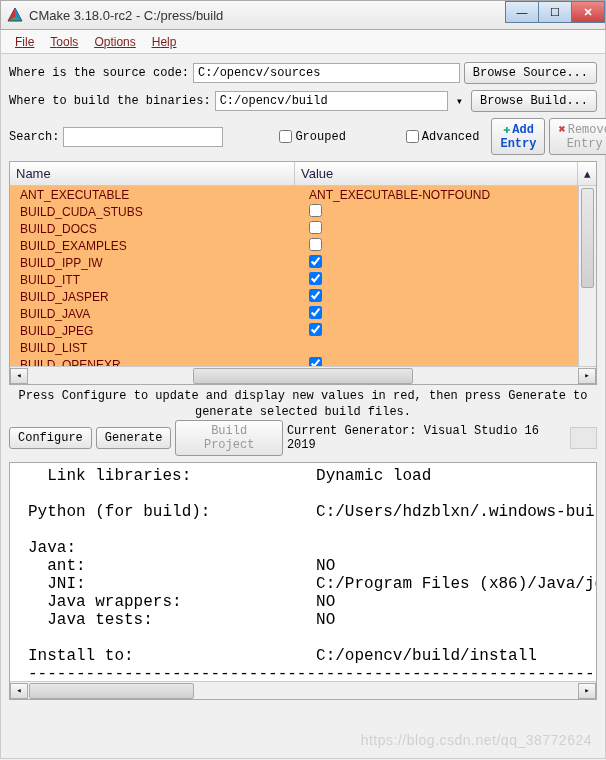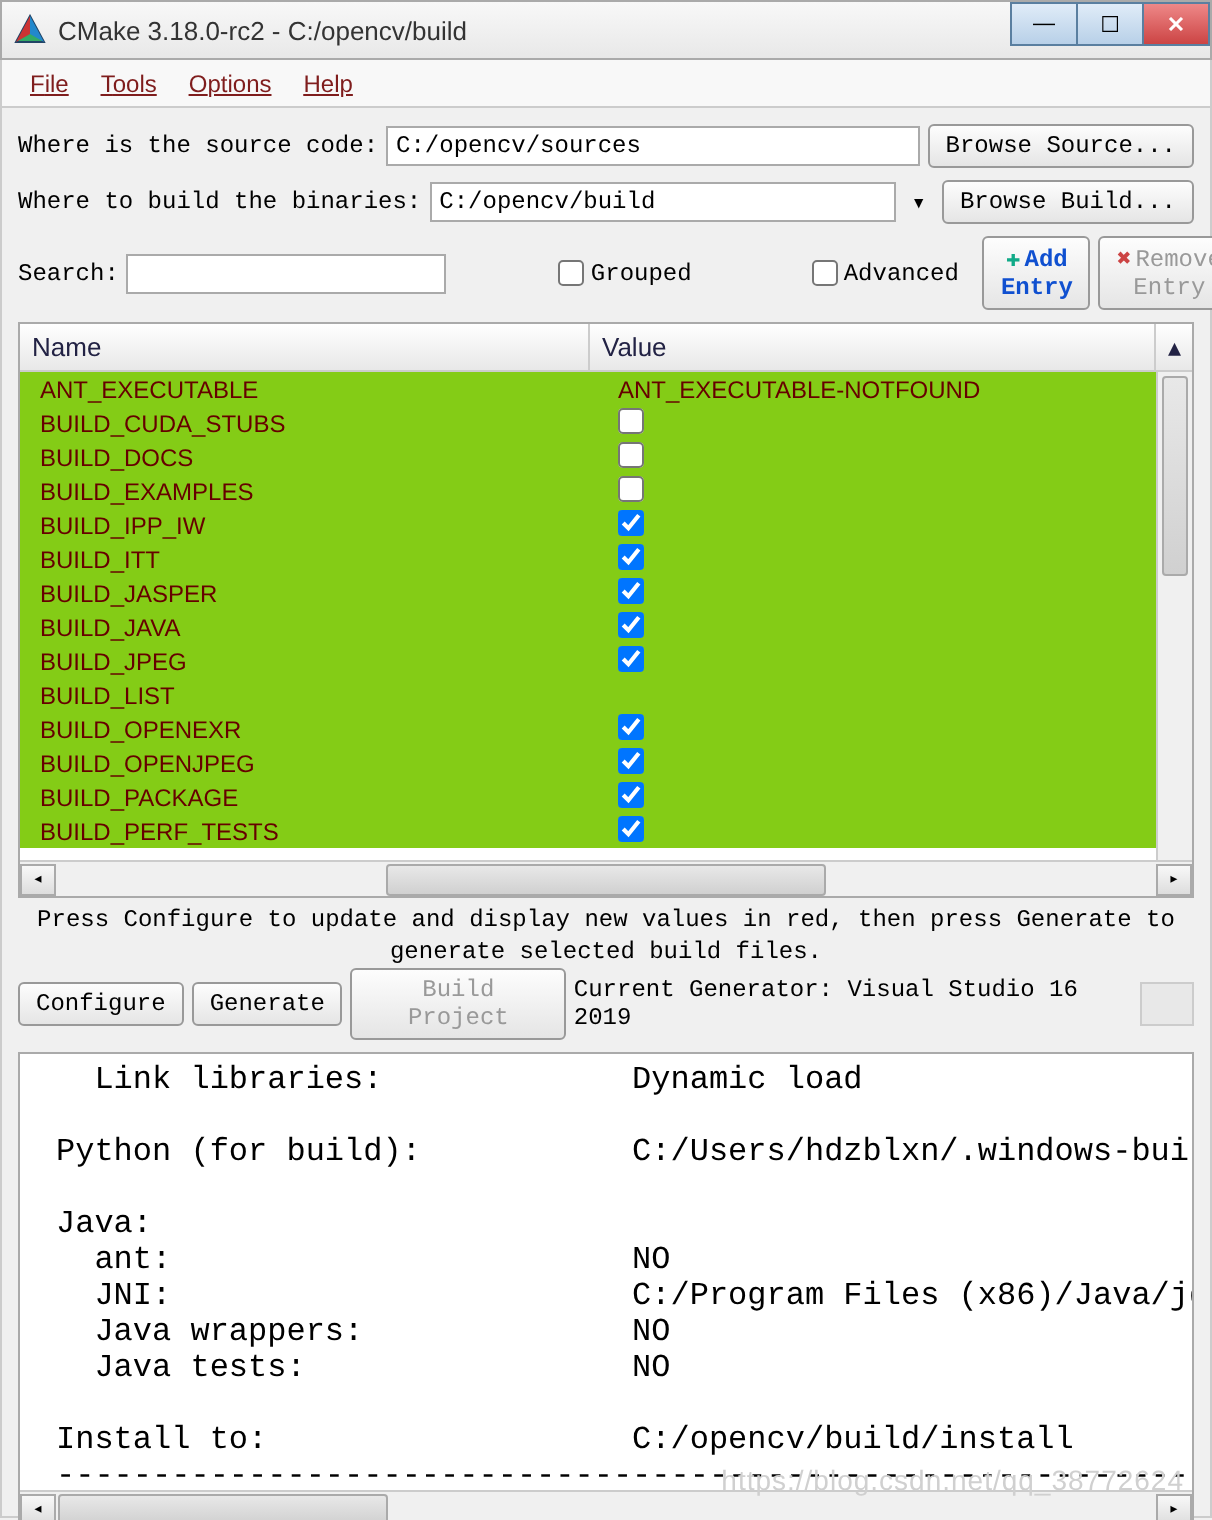--- a/index.html
+++ b/index.html
@@ -24,29 +24,29 @@
 button { font-family: "Courier New", monospace; font-size: 12px; padding: 3px 8px; border: 1px solid #999; background: linear-gradient(#fdfdfd, #e5e5e5); cursor: pointer; border-radius: 3px; }
 button:disabled { color: #999; }
 .btn-spacer { border: 1px solid #ccc; background: #e8e8e8; }
 
 .chk { display: flex; align-items: center; gap: 3px; margin-right: 8px; padding-left: 48px; }
 .add-entry { color: #1050d0; font-weight: bold; }
 .add-entry .plus { color: #1a8; font-weight: bold; margin-right: 2px; }
 .remove-entry { color: #999; }
 .remove-entry .x { color: #c44; margin-right: 2px; }
 
-.table-wrap { border: 1px solid #aaa; background: #fff; height: 288px; display: flex; flex-direction: column; margin-bottom: 4px; }
+.table-wrap { border: 1px solid #aaa; background: #fff; height: 224px; display: flex; flex-direction: column; margin-bottom: 4px; }
 .thead { display: flex; background: linear-gradient(#fff, #e8e8e8); border-bottom: 1px solid #ccc; font-family: "Segoe UI", Tahoma, sans-serif; font-size: 13px; }
 .th { padding: 4px 6px; border-right: 1px solid #ccc; color: #224; }
 .th.name { width: 285px; }
 .th.value { flex: 1; }
 .th.sb { width: 18px; border-right: none; }
 .tbody { flex: 1; overflow: hidden; display: flex; }
 .trows { flex: 1; overflow: hidden; }
-.trow { display: flex; background: #84cc16; height: 17px; align-items: center; font-family: "Segoe UI", Tahoma, sans-serif; font-size: 12px; }
+.trow { display: flex; background: #fdba74; height: 17px; align-items: center; font-family: "Segoe UI", Tahoma, sans-serif; font-size: 12px; }
 .td.name { width: 285px; padding-left: 10px; color: #600; }
 .td.value { flex: 1; padding-left: 14px; color: #600; }
 .td.value input[type=checkbox] { margin: 0; }
 .vscroll { width: 18px; background: #f0f0f0; border-left: 1px solid #ccc; position: relative; }
 .vscroll .thumb { position: absolute; left: 2px; right: 2px; top: 2px; height: 100px; background: linear-gradient(#e8e8e8,#d0d0d0); border: 1px solid #aaa; border-radius: 2px; }
 .hscroll { height: 18px; background: #f0f0f0; border-top: 1px solid #ccc; display: flex; align-items: center; }
 .hscroll .arrow { width: 18px; height: 16px; background: linear-gradient(#f8f8f8,#ddd); border: 1px solid #aaa; display:flex;align-items:center;justify-content:center;font-size:9px; }
 .hscroll .track { flex: 1; position: relative; height: 16px; }
 .hscroll .thumb { position: absolute; left: 30%; width: 40%; top: 0; bottom: 0; background: linear-gradient(#e8e8e8,#d0d0d0); border: 1px solid #aaa; border-radius: 2px; }
 
@@ -58,21 +58,21 @@
 </style>
 </head>
 <body>
 
 <div class="titlebar">
   <svg class="icon" viewBox="0 0 16 16">
       <polygon points="8,1 15,14 1,14" fill="#3a6" stroke="#246"></polygon>
       <polygon points="8,1 8,10 1,14" fill="#c33"></polygon>
       <polygon points="8,10 15,14 8,1" fill="#28c"></polygon>
     </svg>
-  <span class="title">CMake 3.18.0-rc2 - C:/opencv/build</span>
+  <span class="title">CMake 3.18.0-rc2 - C:/press/build</span>
   <div class="winbtns">
     <div class="winbtn">—</div>
     <div class="winbtn">☐</div>
     <div class="winbtn close">✕</div>
   </div>
 </div>
 
 <div class="menubar">
   <span class="menu-item">File</span>
   <span class="menu-item">Tools</span>

